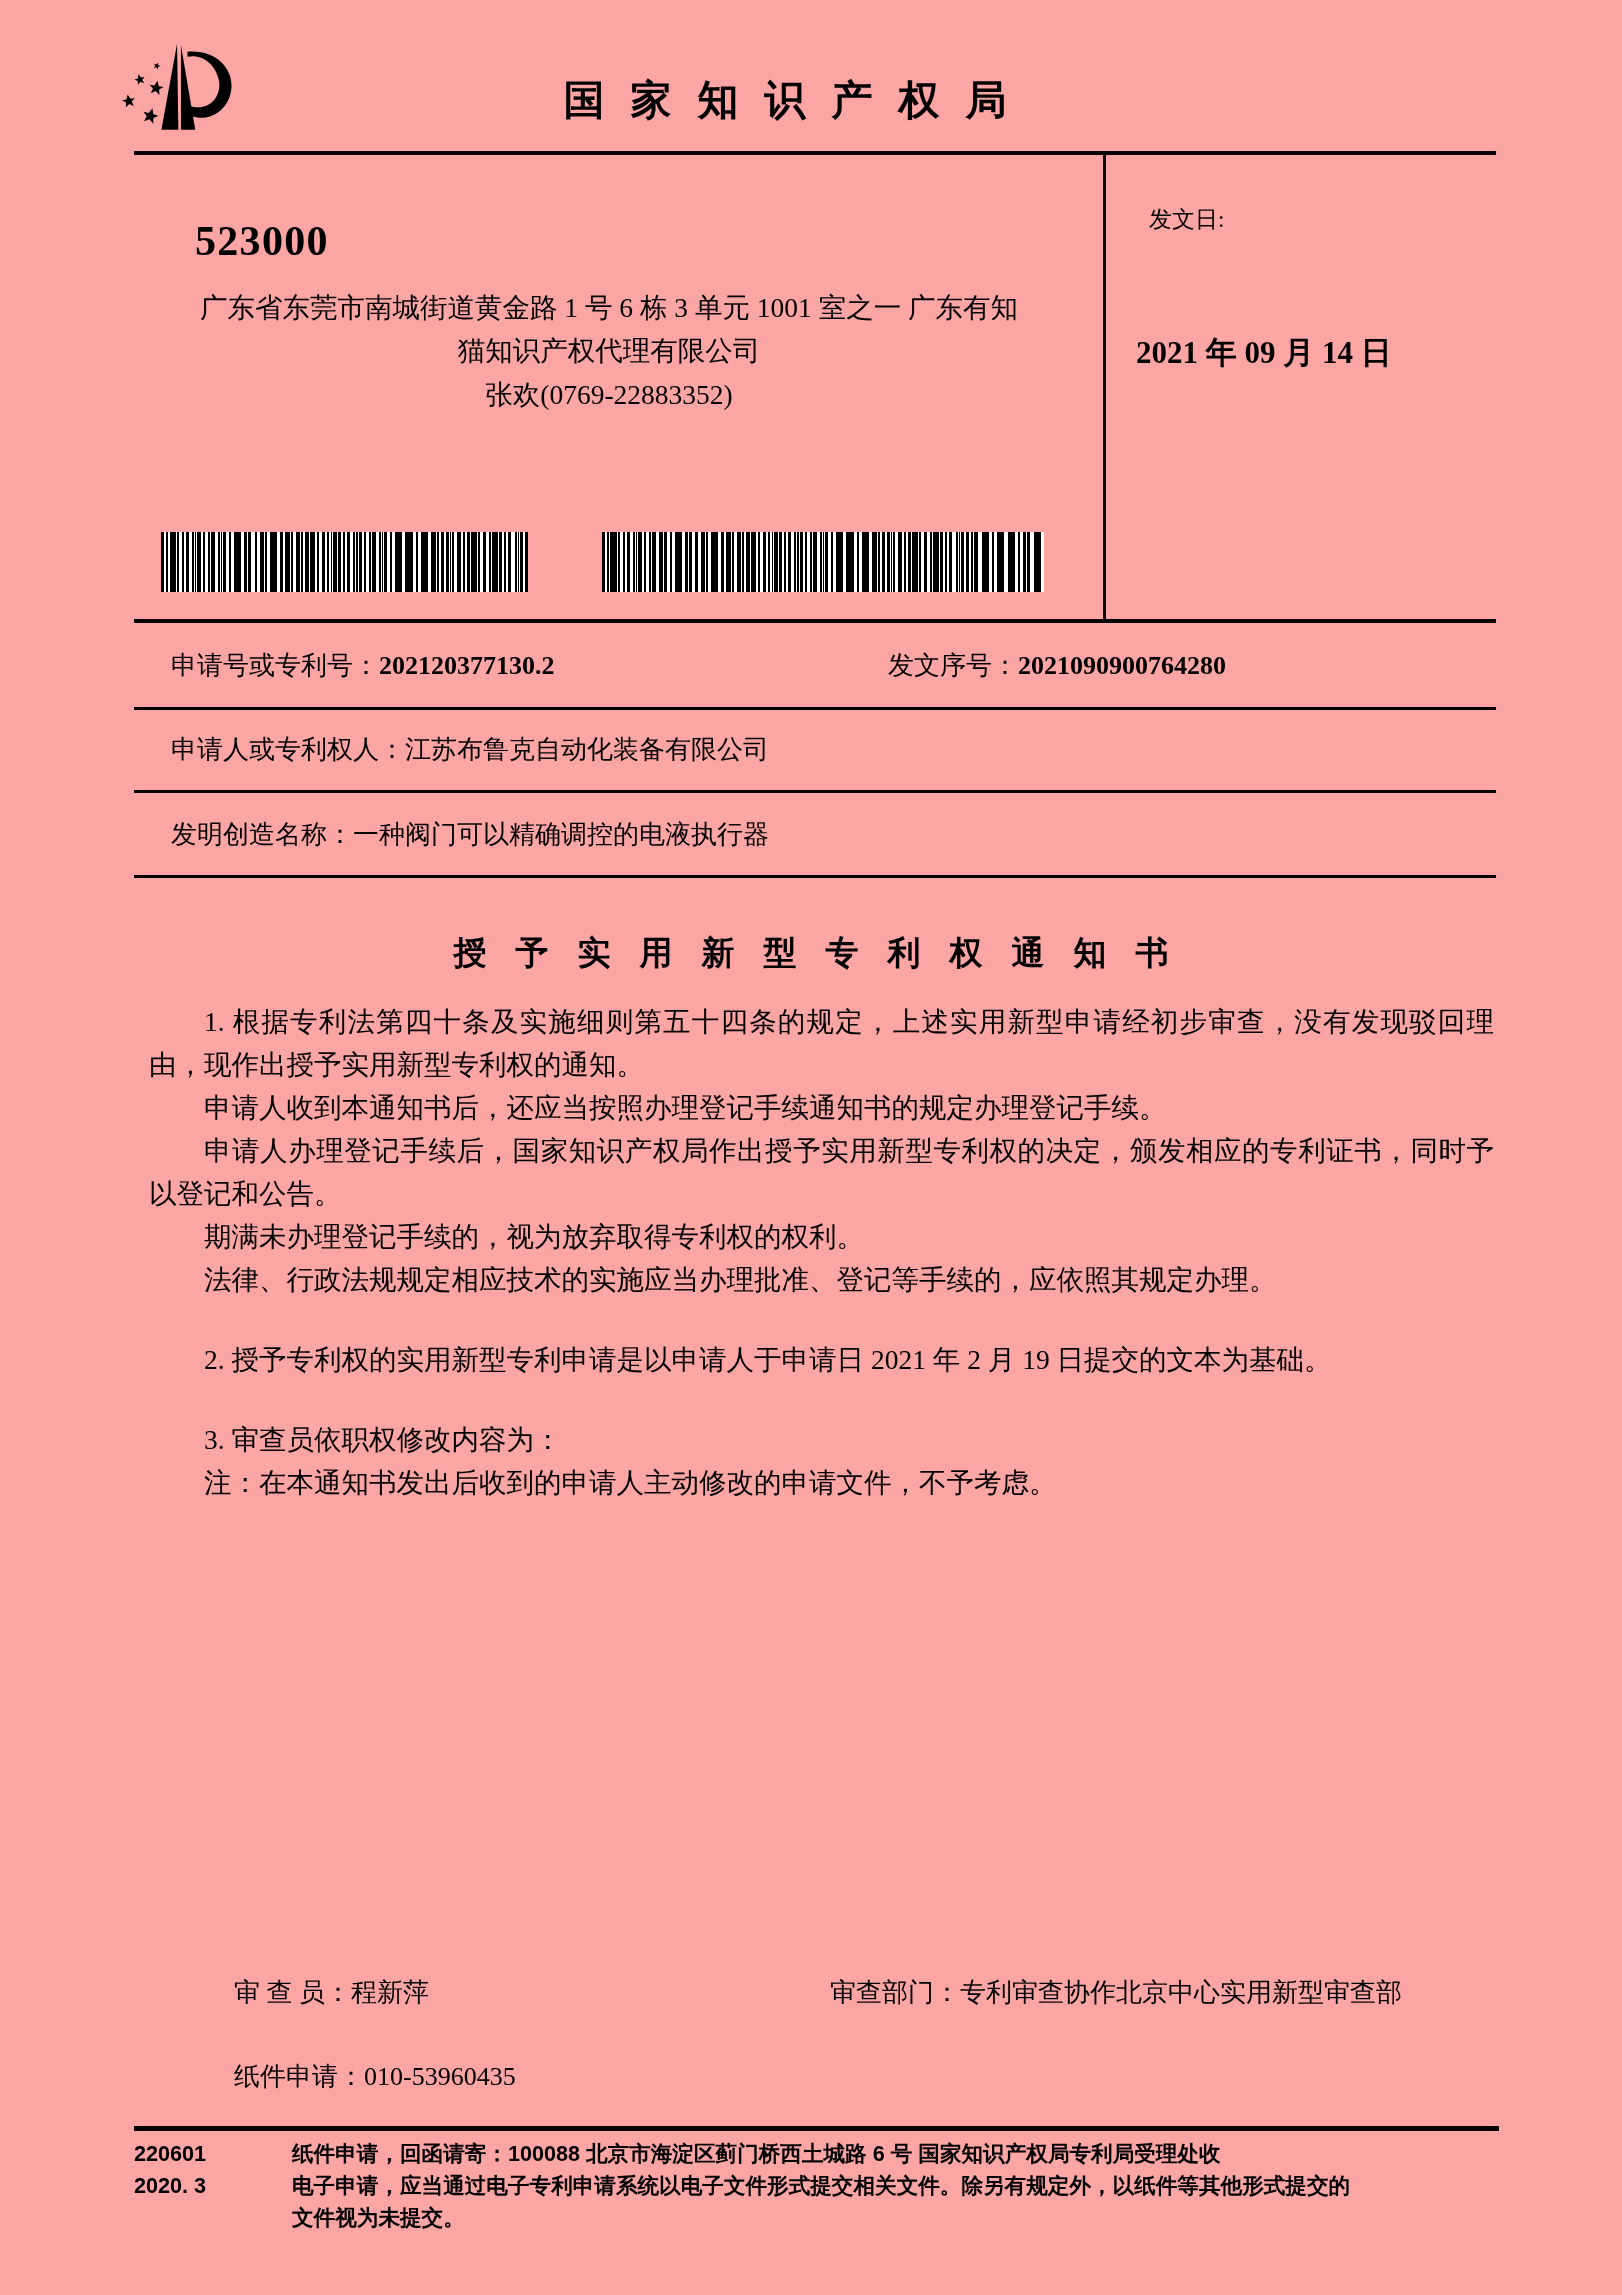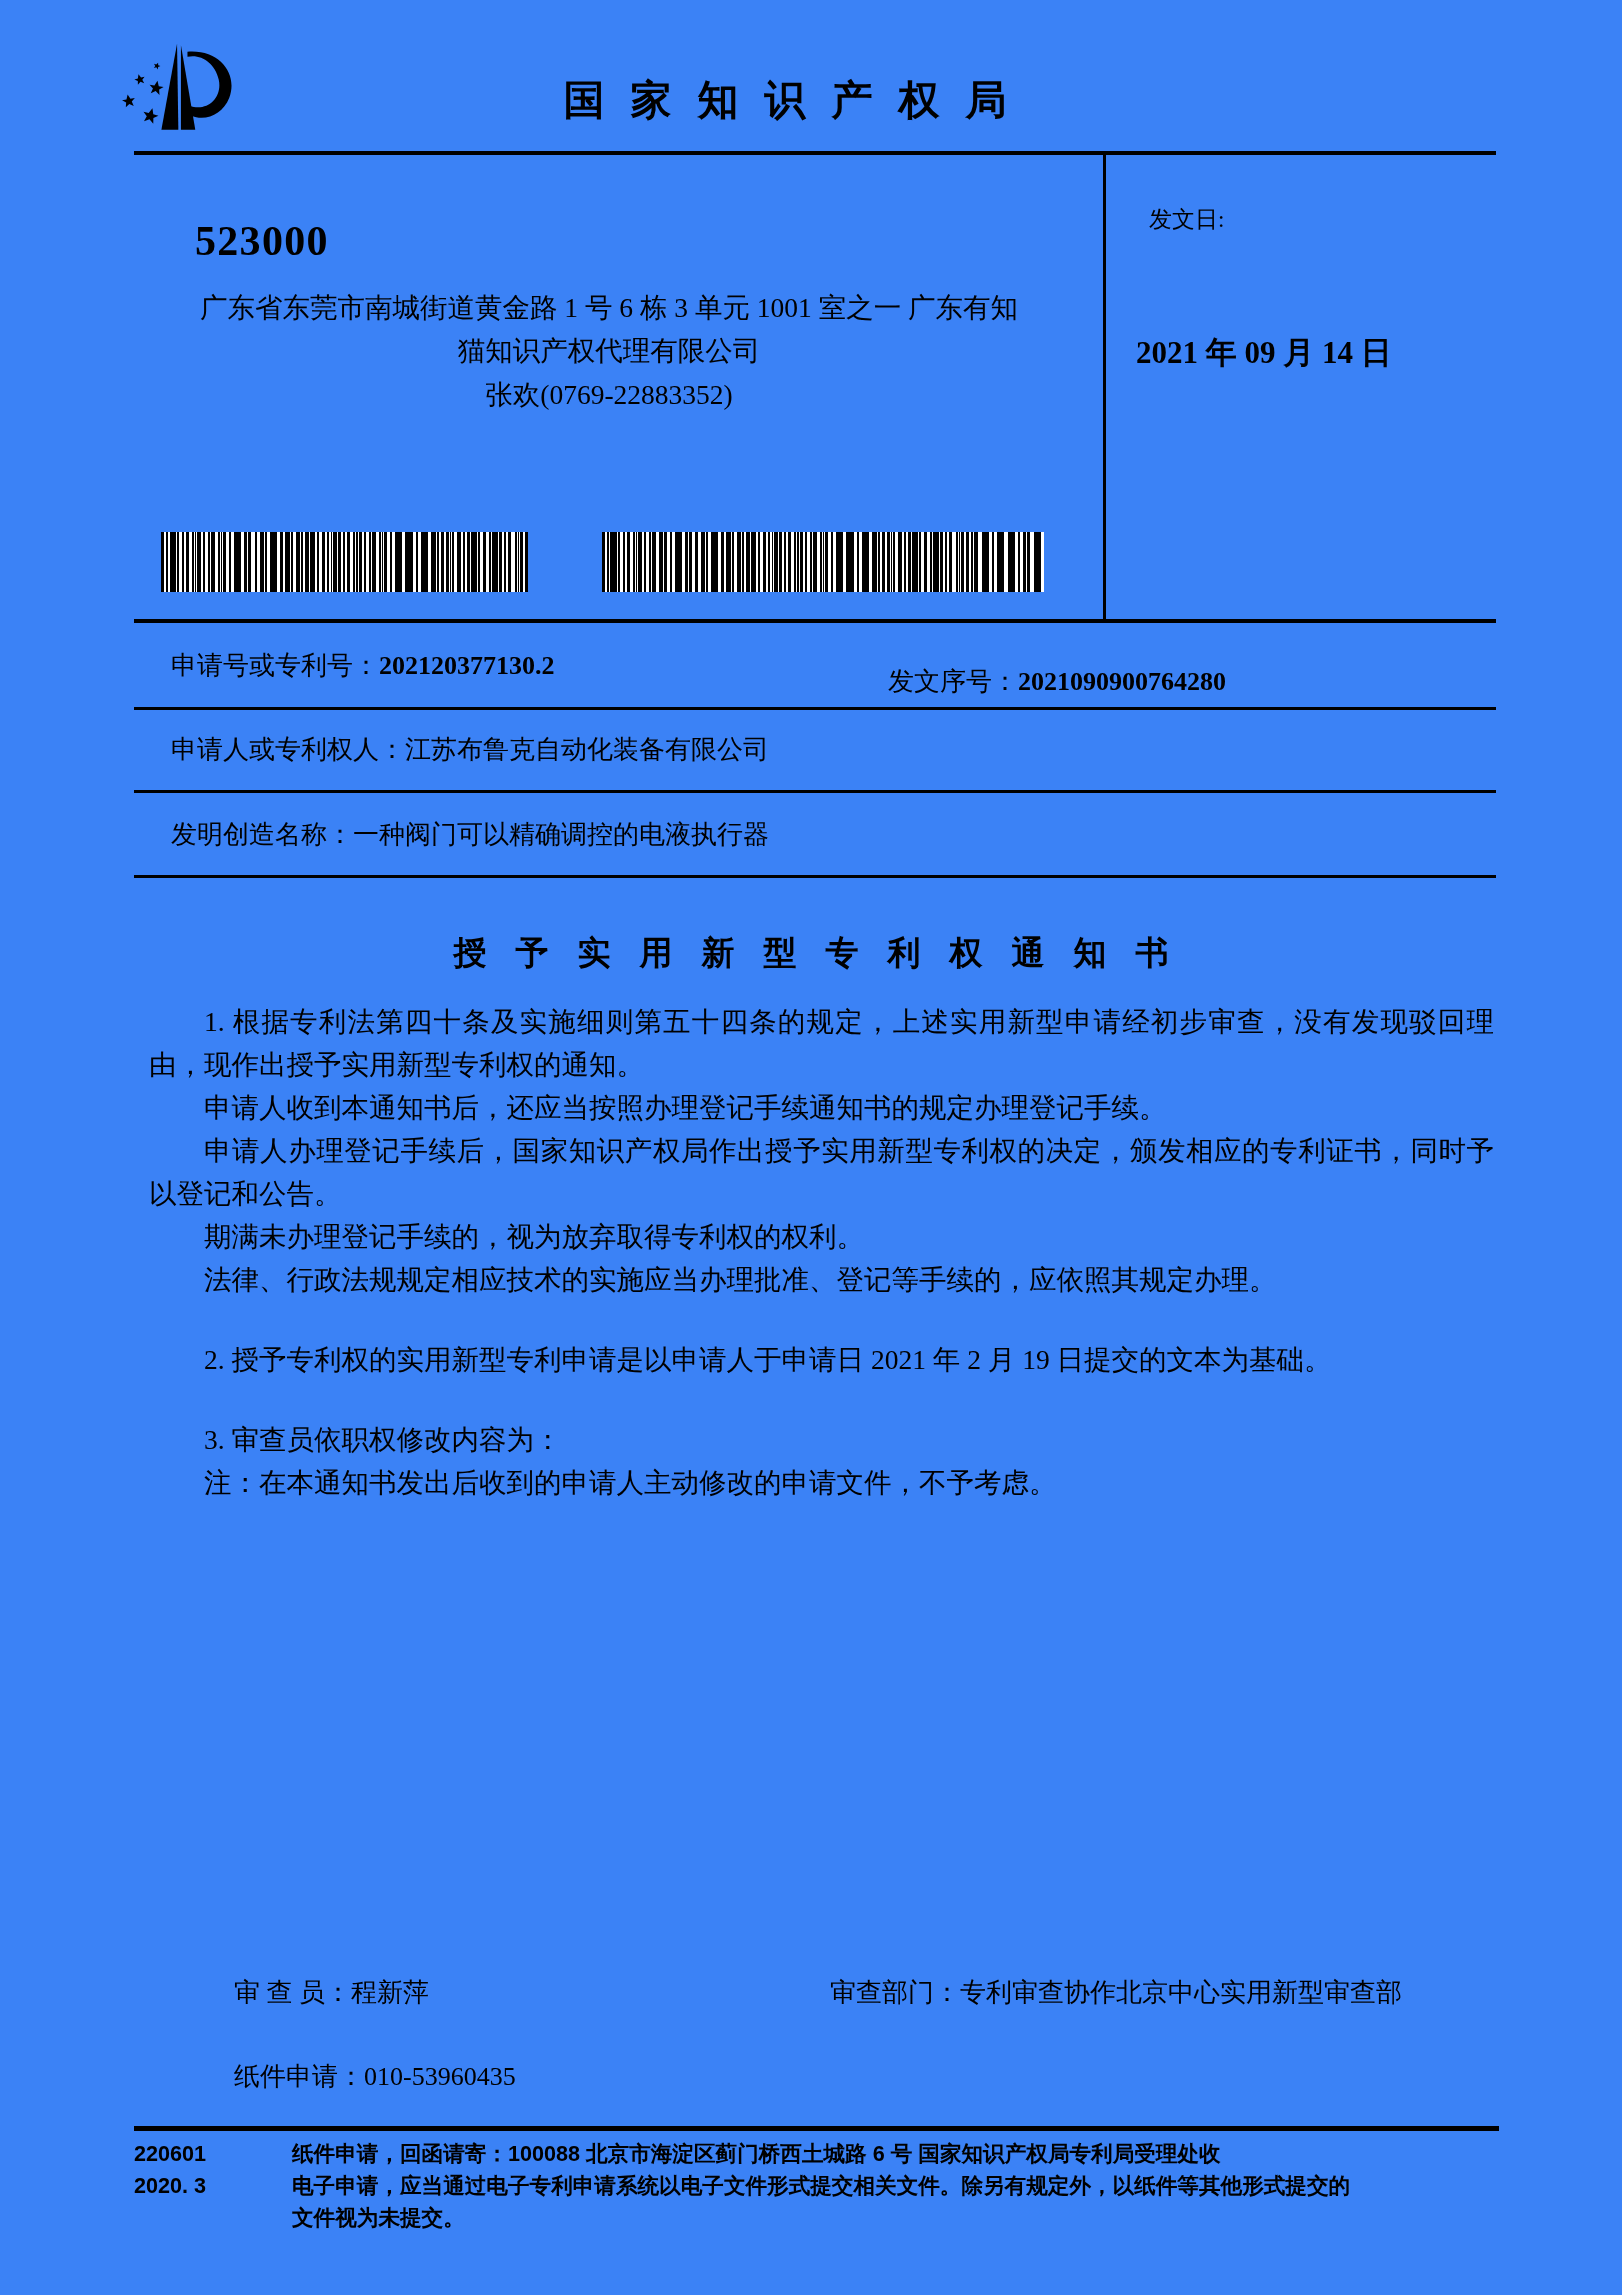--- a/index.html
+++ b/index.html
@@ -1,19 +1,19 @@
 <!DOCTYPE html>
 <html style="font-size:10.5px"><head>
 <meta charset="utf-8">
 <style>
   html,body{margin:0;padding:0;background:#888;}
   .page{
     position:relative;
     width:1623px;height:2295px;
-    background:#3b82f6;
+    background:#fca5a5;
     color:#000;
     font-family:"Liberation Serif", serif;
     overflow:hidden;
   }
   .hline{position:absolute;background:#000;}
   .vline{position:absolute;background:#000;}
 
   
   .org-title{
     position:absolute;left:0;top:73px;width:1570px;
@@ -45,21 +45,21 @@
       repeating-linear-gradient(90deg,#000 0 2.6px,transparent 2.6px 12.4px);
   }
   .bc1{left:161px;width:367px;}
   .bc2{left:602px;width:442px;}
 
   
   .meta-row{position:absolute;left:151px;width:1345px;font-size:26px;white-space:nowrap;}
   .meta-label{font-weight:normal;margin-left:20px;}
   .num{font-weight:bold;}
   .row1{top:648px;}
-  .row1 .serial{position:absolute;left:717px;top:16px;}
+  .row1 .serial{position:absolute;left:717px;top:0;}
   .row2{top:732px;}
   .row3{top:817px;}
 
   
   .notice-title{
     position:absolute;left:0;top:931px;width:1622px;
     text-align:center;font-size:33px;font-weight:bold;
     letter-spacing:29px;text-indent:29px;white-space:nowrap;
   }
 

